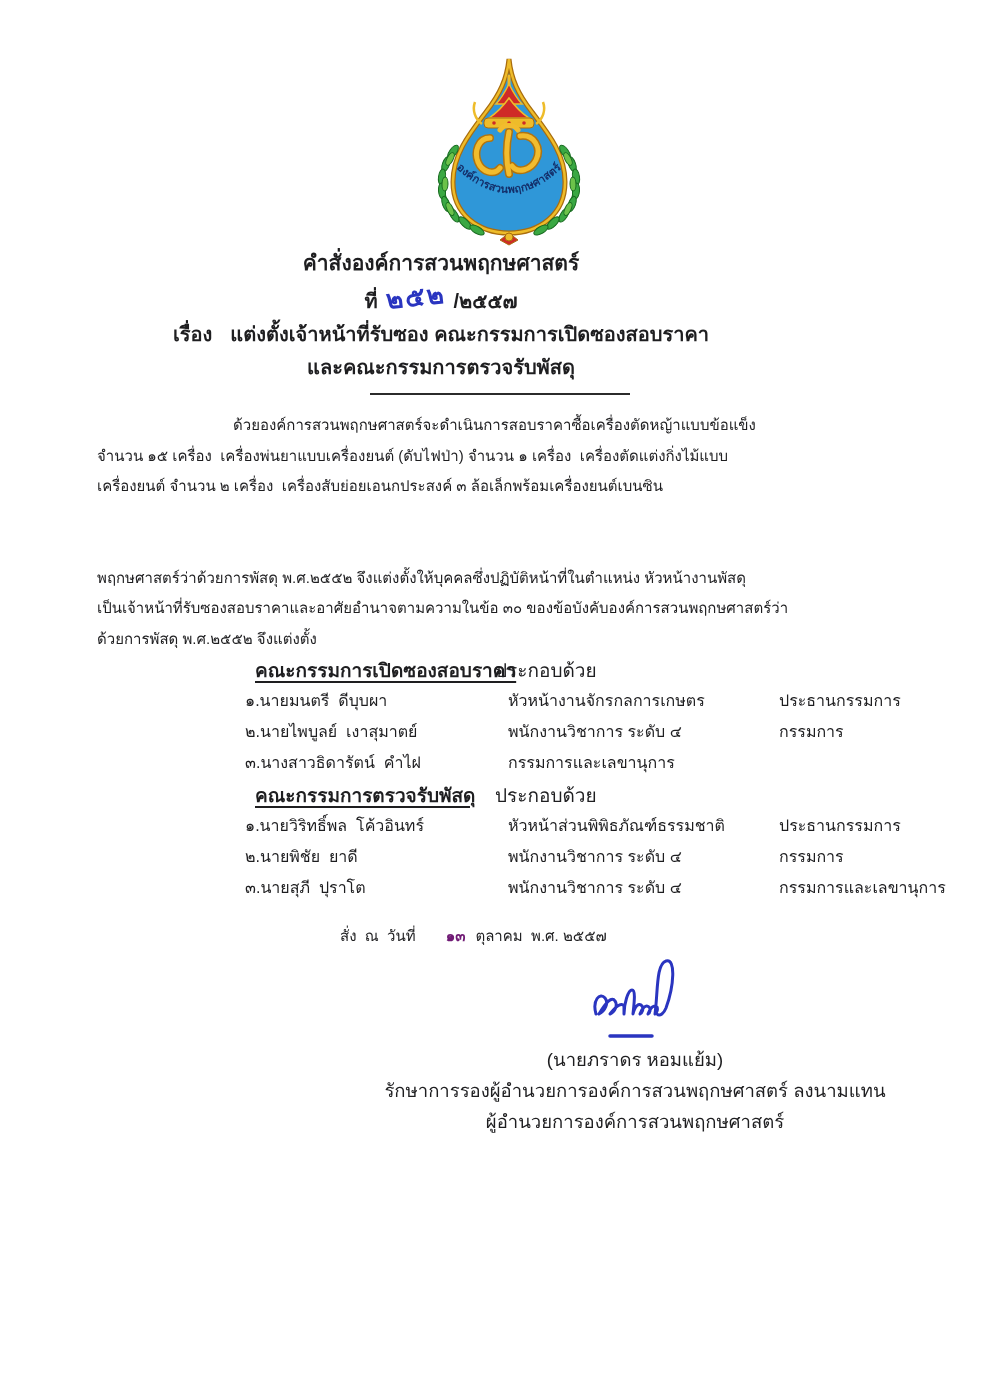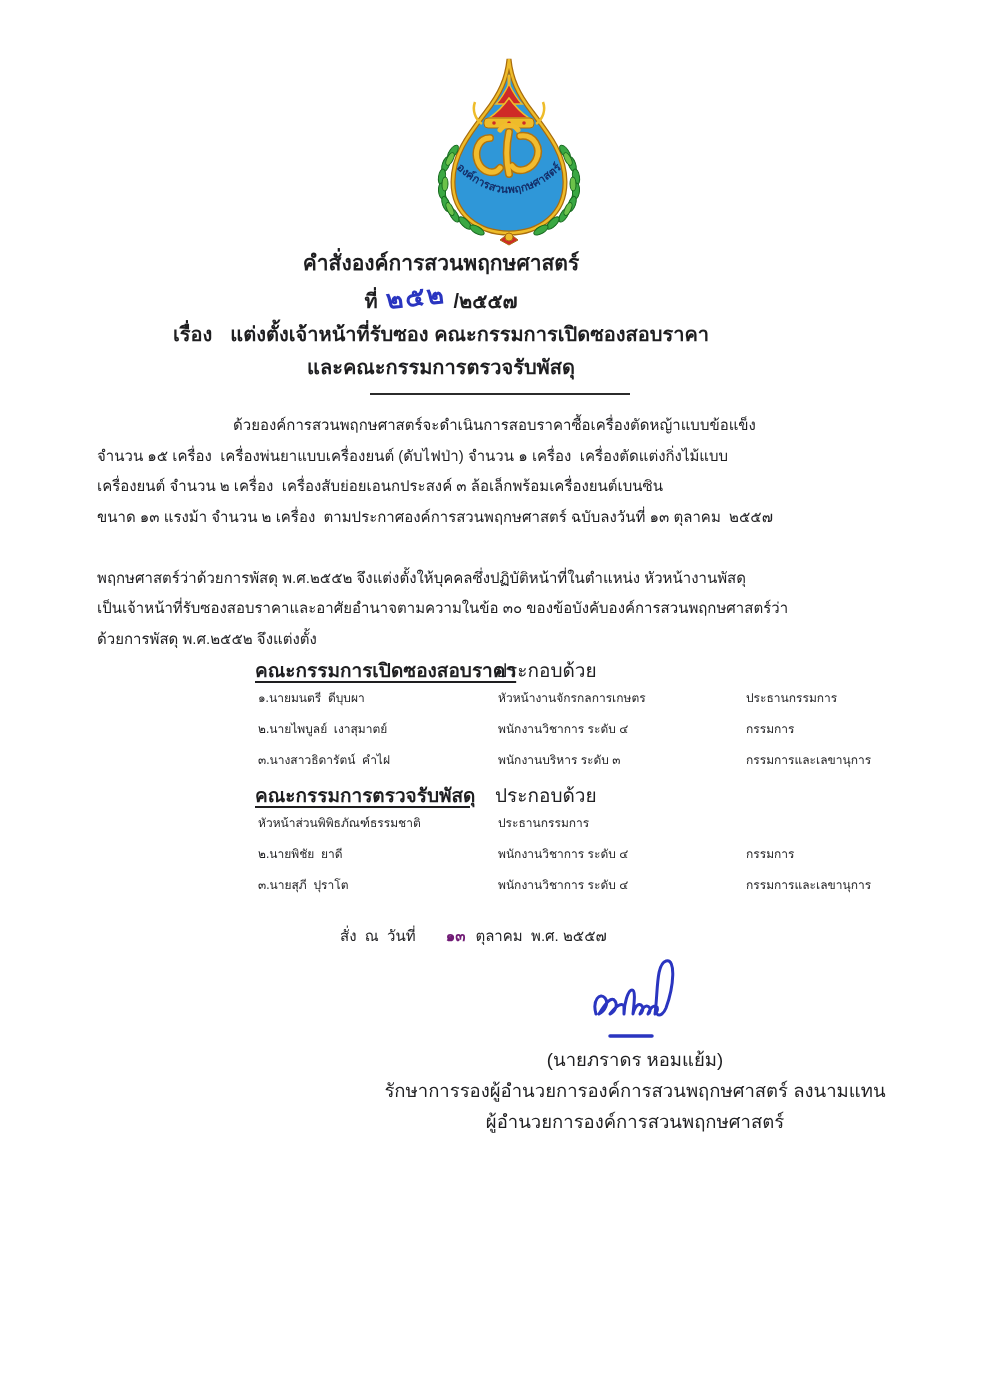--- a/index.html
+++ b/index.html
@@ -13,22 +13,22 @@
   .center { left:0; width:882px; text-align:center; }
   .title { font-size:21px; font-weight:700; }
   .numline { font-size:20px; font-weight:700; }
   .subject { font-size:20px; font-weight:700; }
   .handwritten {
     display:inline-block; color:#2a35c0; font-size:26px; font-weight:600;
     transform:rotate(-6deg) translateY(-2px); letter-spacing:2px; margin:0 8px;
   }
   .divider { position:absolute; left:370px; top:393px; width:260px; border-top:2.5px solid #2b2b2b; }
   .crow {
-    position:absolute; left:258px; display:grid;
-    grid-template-columns:240px 248px auto; font-size:12px; line-height:1.4; white-space:pre;
+    position:absolute; left:245px; display:grid;
+    grid-template-columns:240px 248px auto; font-size:16px; line-height:1.4; white-space:pre;gap:23px;
   }
   .chead { position:absolute; left:255px; display:grid; grid-template-columns:240px auto;
     font-size:19px; line-height:1.4; white-space:pre; }
   .ctitle { font-weight:700; text-decoration:underline; text-decoration-thickness:2px; text-underline-offset:4px; }
   .blue-day { color:#701a75; font-weight:700; margin:0 10px; }
   .datepre { margin-right:20px; }
   .sigblock { position:absolute; left:345px; width:580px; text-align:center; font-size:18.5px; line-height:1.4; white-space:pre; }
   .emblem { position:absolute; left:420px; top:54px; width:178px; height:196px; }
   .sig-ink { position:absolute; left:578px; top:952px; width:120px; height:100px; }
 </style>
@@ -118,21 +118,20 @@
 
   <div class="line center subject" style="top:320px"><span>เรื่อง</span><span style="margin-left:18px">แต่งตั้งเจ้าหน้าที่รับซอง คณะกรรมการเปิดซองสอบราคา</span></div>
 
   <div class="line center subject" style="top:353px">และคณะกรรมการตรวจรับพัสดุ</div>
 
   <div class="divider"></div>
 
   <div class="line" style="top:414px;left:233px">ด้วยองค์การสวนพฤกษศาสตร์จะดำเนินการสอบราคาซื้อเครื่องตัดหญ้าแบบข้อแข็ง</div>
   <div class="line" style="top:445px;left:97px">จำนวน ๑๕ เครื่อง  เครื่องพ่นยาแบบเครื่องยนต์ (ดับไฟป่า) จำนวน ๑ เครื่อง  เครื่องตัดแต่งกิ่งไม้แบบ</div>
   <div class="line" style="top:475px;left:97px">เครื่องยนต์ จำนวน ๒ เครื่อง  เครื่องสับย่อยเอนกประสงค์ ๓ ล้อเล็กพร้อมเครื่องยนต์เบนซิน</div>
-  <div class="line" style="top:506px;left:97px">ขนาด ๑๓ แรงม้า จำนวน ๒ เครื่อง  ตามประกาศองค์การสวนพฤกษศาสตร์ ฉบับลงวันที่ ๑๓ ตุลาคม  ๒๕๕๗</div>
 
   <div class="line" style="top:567px;left:97px">พฤกษศาสตร์ว่าด้วยการพัสดุ พ.ศ.๒๕๕๒ จึงแต่งตั้งให้บุคคลซึ่งปฏิบัติหน้าที่ในตำแหน่ง หัวหน้างานพัสดุ</div>
   <div class="line" style="top:597px;left:97px">เป็นเจ้าหน้าที่รับซองสอบราคาและอาศัยอำนาจตามความในข้อ ๓๐ ของข้อบังคับองค์การสวนพฤกษศาสตร์ว่า</div>
   <div class="line" style="top:628px;left:97px">ด้วยการพัสดุ พ.ศ.๒๕๕๒ จึงแต่งตั้ง</div>
 
   <div class="chead" style="top:658px">
     <span class="ctitle">คณะกรรมการเปิดซองสอบราคา</span>
     <span>ประกอบด้วย</span>
   </div>
   <div class="crow" style="top:690px">
@@ -140,29 +139,29 @@
     <span>หัวหน้างานจักรกลการเกษตร</span>
     <span>ประธานกรรมการ</span>
   </div>
   <div class="crow" style="top:721px">
     <span>๒.นายไพบูลย์  เงาสุมาตย์</span>
     <span>พนักงานวิชาการ ระดับ ๔</span>
     <span>กรรมการ</span>
   </div>
   <div class="crow" style="top:752px">
     <span>๓.นางสาวธิดารัตน์  คำไฝ</span>
-    <span>พนักงานบริหาร ระดับ ๓</span>
     <span>กรรมการและเลขานุการ</span>
   </div>
 
   <div class="chead" style="top:783px">
     <span class="ctitle">คณะกรรมการตรวจรับพัสดุ</span>
     <span>ประกอบด้วย</span>
   </div>
   <div class="crow" style="top:815px">
+    <span>๑.นายวิริทธิ์พล  โค้วอินทร์</span>
     <span>หัวหน้าส่วนพิพิธภัณฑ์ธรรมชาติ</span>
     <span>ประธานกรรมการ</span>
   </div>
   <div class="crow" style="top:846px">
     <span>๒.นายพิชัย  ยาดี</span>
     <span>พนักงานวิชาการ ระดับ ๔</span>
     <span>กรรมการ</span>
   </div>
   <div class="crow" style="top:877px">
     <span>๓.นายสุภี  ปุราโต</span>

